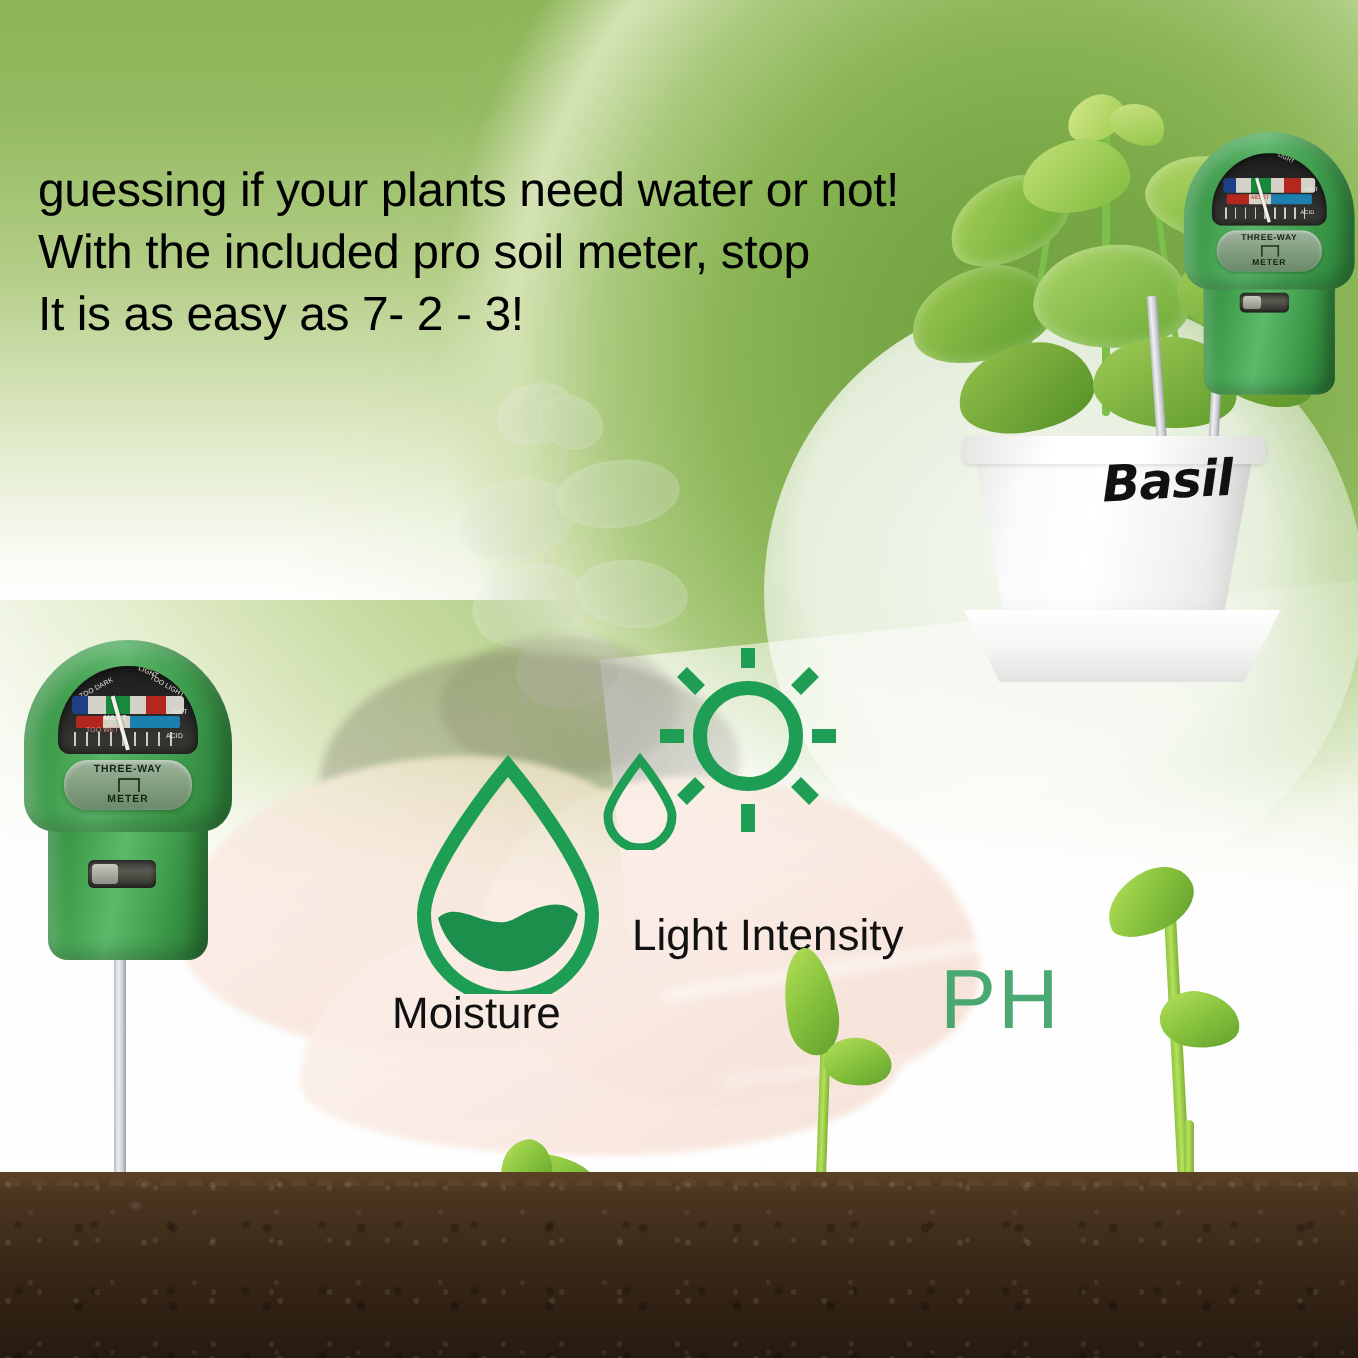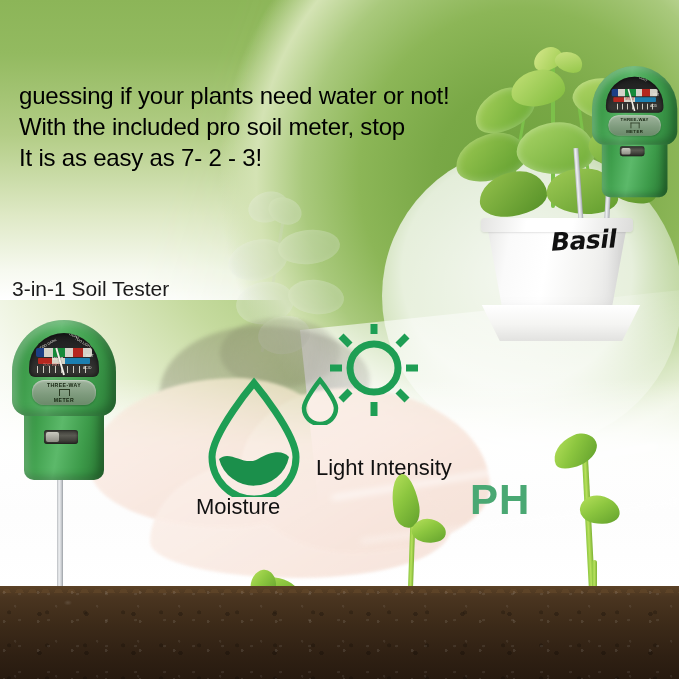--- a/index.html
+++ b/index.html
@@ -69,21 +69,21 @@
   .cap-moisture{
     position:absolute;left:196px;top:494px;
     font-size:22px;color:#111;white-space:nowrap;
   }
   .cap-light{
     position:absolute;left:316px;top:411px;
     font-size:22px;color:#111;white-space:nowrap;margin-top:44px;
   }
   .cap-ph{
     position:absolute;left:470px;top:476px;
-    font-size:42px;font-weight:700;color:#4aa873;letter-spacing:1px;
+    font-size:42px;font-weight:400;color:#4aa873;letter-spacing:1px;
   }
 
   
   .soil{
     position:absolute;left:0;bottom:0;width:100%;height:93px;
     background:
       radial-gradient(6px 4px at 10% 18%, rgba(255,255,255,.12), rgba(0,0,0,0) 70%),
       linear-gradient(180deg,#5b4226 0%,#4a3520 12%,#3d2b19 40%,#2f2013 75%,#271a0f 100%);
   }
   .soil-top{
@@ -409,15 +409,14 @@
   <div class="soil">
     <div class="soil-top"></div>
     <div class="soil-tex"></div>
   </div>
 
   <div class="body-copy">
     <div>guessing if your plants need water or not!</div>
     <div>With the included pro soil meter, stop</div>
     <div>It is as easy as 7- 2 - 3!</div>
   </div>
-  <div class="tester-label">3-in-1 Soil Tester</div>
 
 </div>
 
 </body></html>

